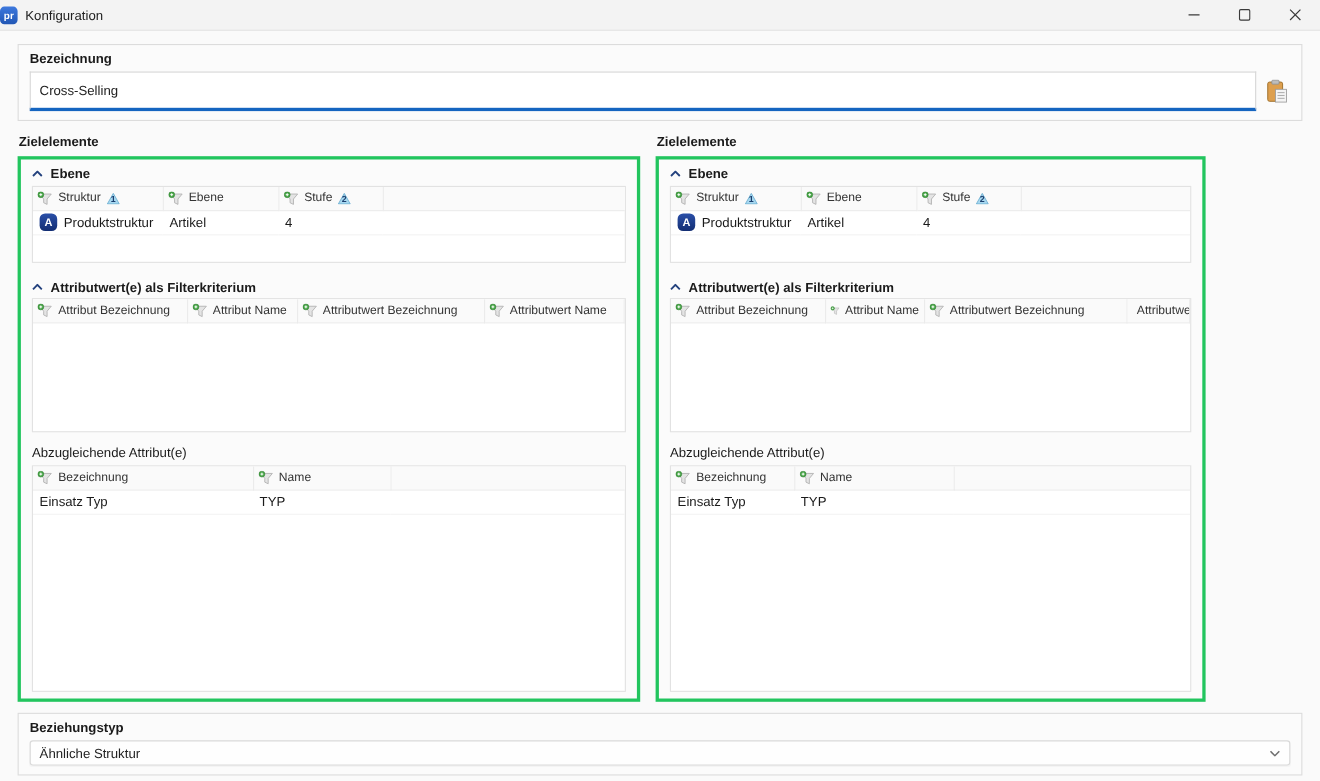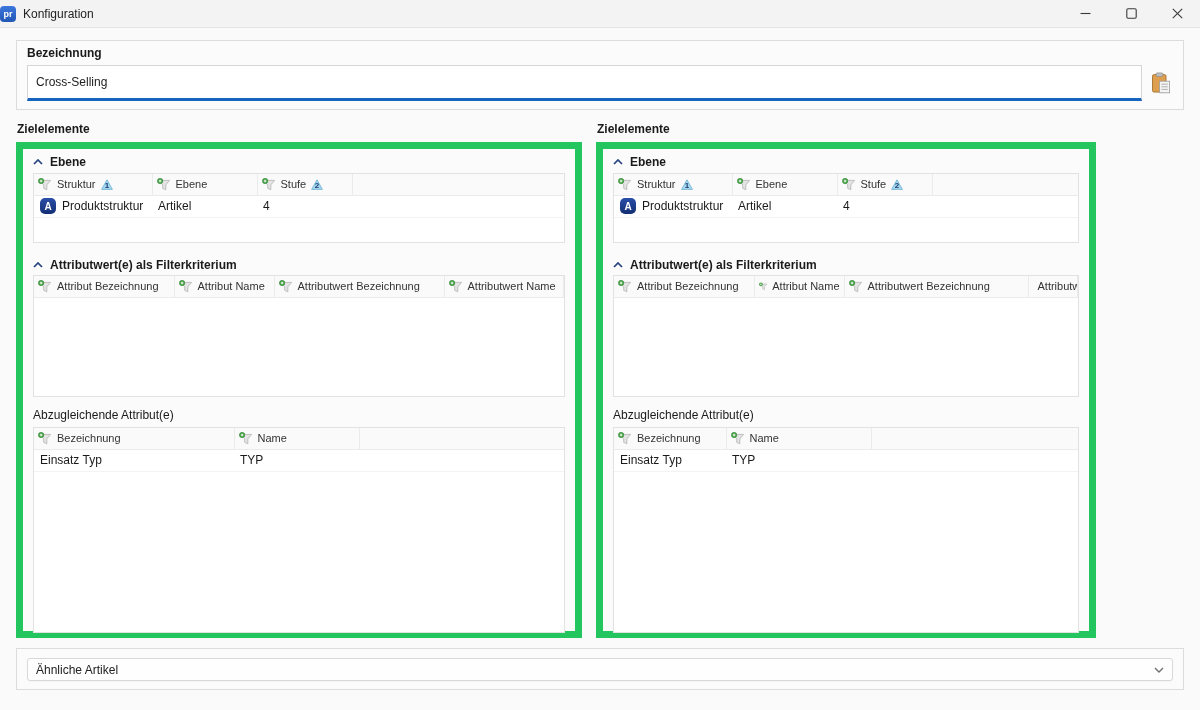--- a/index.html
+++ b/index.html
@@ -24,21 +24,21 @@
   .box-label { font-weight:bold; line-height:15px; }
   .input-row { display:flex; align-items:center; margin-top:4px; }
   .textfield { flex:1; height:27px; background:#fff; border:1px solid #d6d6d6;
     border-bottom:3px solid #1565c0; display:flex; align-items:center; padding:16px 8px; color:#222; }
   .icon-btn { width:26px; height:26px; margin-left:5px; display:flex; align-items:center; justify-content:center; }
   
   .columns { display:flex; gap:14px; margin-top:12px; }
   .column-left { width:566px; }
   .column-right { width:500px; }
   .col-title { font-weight:bold; line-height:15px; margin:0 0 5px 1px; }
-  .panel { border:7px solid #22c55e; background:#fbfbfb; height:496px; padding:2px 10px 0 10px; }
+  .panel { border:3px solid #22c55e; background:#fbfbfb; height:496px; padding:2px 10px 0 10px; }
   .section-header { display:flex; align-items:center; gap:7px; height:20px; font-weight:bold; margin-top:1px; }
   .section-header .chev { display:flex; color:#24427e; }
   .plain-header { font-weight:normal; height:20px; line-height:20px; margin-top:8px; }
   .mt12 { margin-top:12px; }
   
   .grid-wrap { background:#fff; border:1px solid #e2e2e2; margin-top:1px; overflow:hidden; }
   .gw-ebene { height:70px; } .gw-filter { height:122px; margin-top:0; } .gw-attr { height:206px; margin-top:2px; }
   table.grid { width:100%; border-collapse:collapse; table-layout:fixed; }
   table.grid th { height:21px; background:#fafafa; border-right:1px solid #ebebeb;
     border-bottom:1px solid #ebebeb; font-weight:normal; text-align:left; padding:0 4px;
@@ -461,22 +461,23 @@
               </tr>
             </tbody>
           </table>
         </div>
 
       </div>
     </div>
   </div>
 
   <div class="groupbox bottom-box">
+    <div class="box-label">Beziehungstyp</div>
     <div class="dropdown">
-      <span>Ähnliche Artikel</span>
+      <span>Ähnliche Struktur</span>
       <span class="dd-chev">
         <svg width="10" height="6" viewBox="0 0 10 6">
             <polyline points="1,1 5,5 9,1" fill="none" stroke="#6f6f6f" stroke-width="1.4"></polyline>
           </svg>
       </span>
     </div>
   </div>
 
 </div>
 

